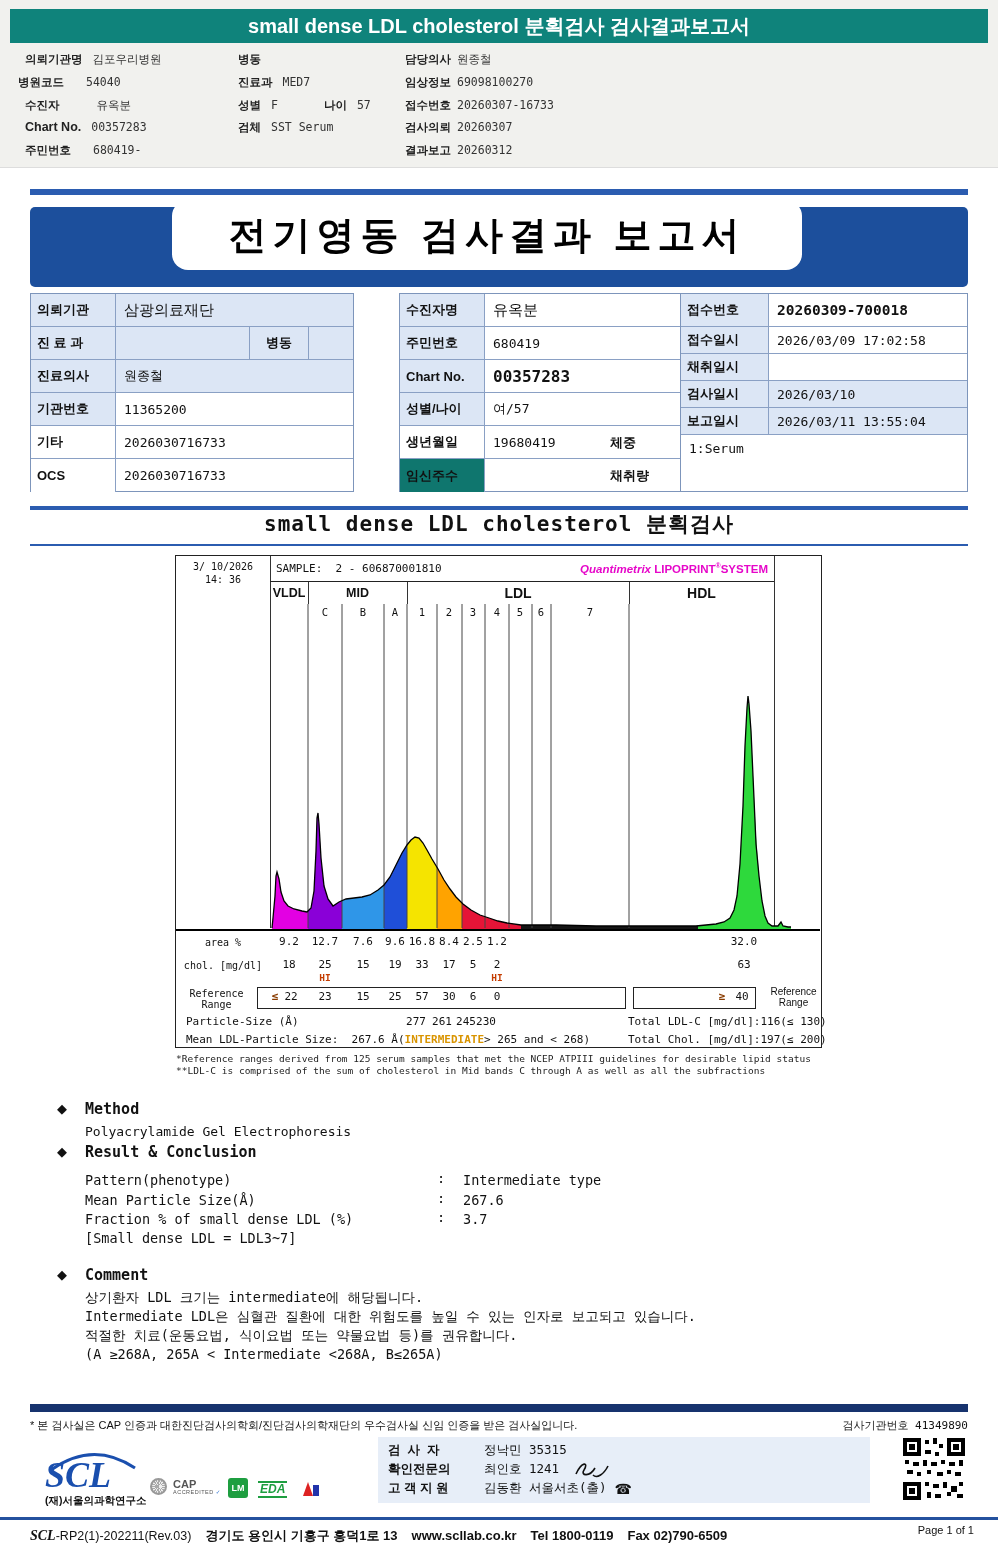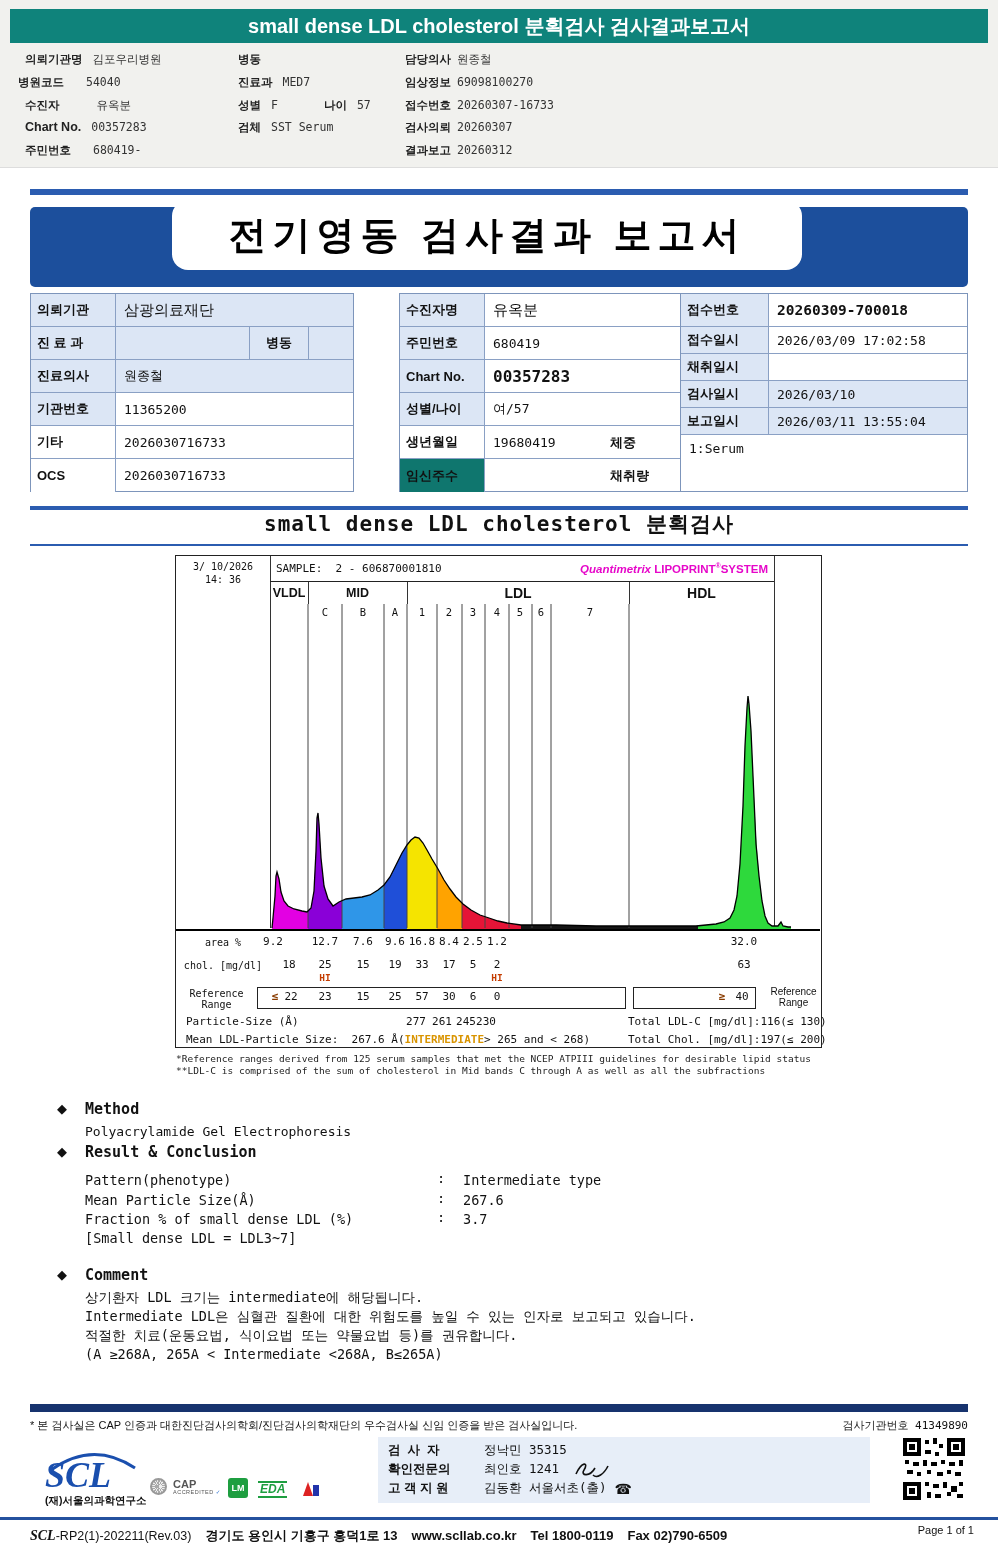--- a/index.html
+++ b/index.html
@@ -317,21 +317,21 @@
           <line x1="333" y1="0" x2="333" y2="324"></line>
         <line x1="356" y1="0" x2="356" y2="324"></line>
           <line x1="375" y1="0" x2="375" y2="324"></line>
         <line x1="453" y1="0" x2="453" y2="324"></line>
       </g>
       <path d="M96,324 L97,314 L99,292 L100,272 L101,268 L103,275 L105,288 L108,297 L112,302 L118,305 L126,307 L131,308 L135,304 L138,287 L140,247 L141,214 L142,209 L143,220 L145,254 L148,282 L152,295 L157,302 L163,298 L170,295 L178,294 L186,293 L194,291 L202,286 L208,281 L214,273 L220,261 L226,249 L231,241 L235,236 L239,233 L243,234 L247,239 L251,246 L256,255 L262,265 L268,276 L274,285 L280,293 L287,300 L295,306 L304,311 L313,314 L322,317 L331,319 L345,321 L380,321 L420,322 L453,322 L490,322 L520,322 L540,320 L548,318 L554,314 L558,306 L561,292 L564,260 L567,202 L569,142 L571,104 L572,92 L573,100 L575,127 L577,172 L580,240 L583,272 L586,297 L589,312 L592,319 L596,322 L602,322 L605,318 L607,322 L612,323 L615,323" fill="none" stroke="#000" stroke-width="1.3"></path>
     </svg>
     <div class="abs" style="left:0;top:373px;width:644px;height:1.5px;background:#000"></div>
 
     <div class="rowlab" style="top:381px">area %</div>
-    <span class="num" style="left:97px;top:379px">9.2</span>
+    <span class="num" style="left:113px;top:379px">9.2</span>
     <span class="num" style="left:149px;top:379px">12.7</span>
     <span class="num" style="left:187px;top:379px">7.6</span>
     <span class="num" style="left:219px;top:379px">9.6</span>
     <span class="num" style="left:246px;top:379px">16.8</span>
     <span class="num" style="left:273px;top:379px">8.4</span>
     <span class="num" style="left:297px;top:379px">2.5</span>
     <span class="num" style="left:321px;top:379px">1.2</span>
     <span class="num" style="left:568px;top:379px">32.0</span>
 
     <div class="rowlab" style="top:404px">chol. [mg/dl]</div>

